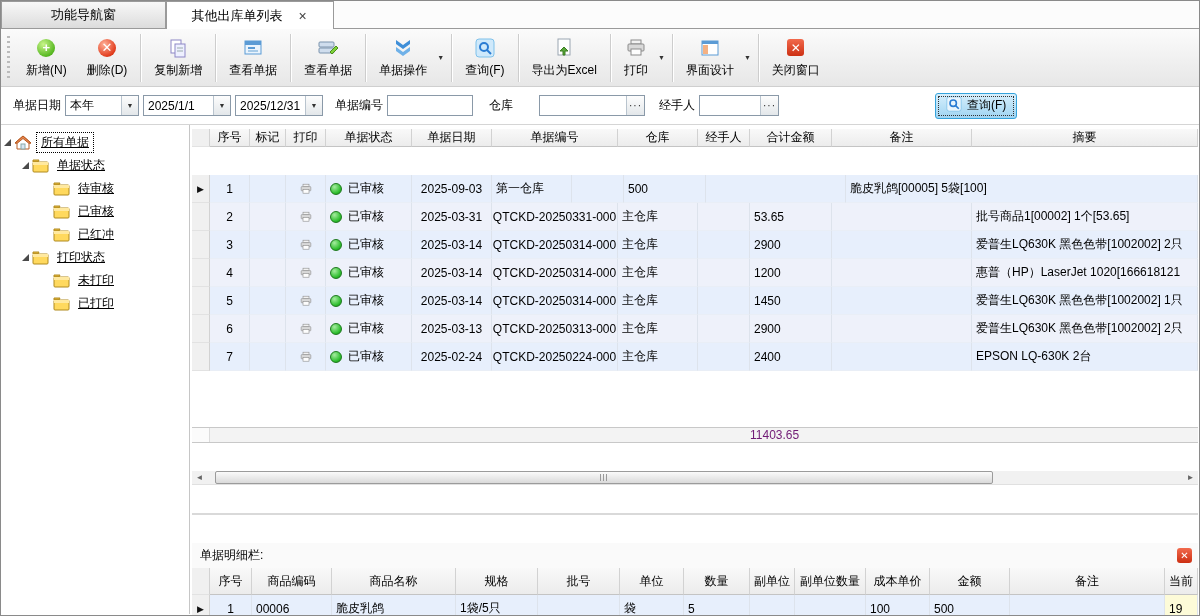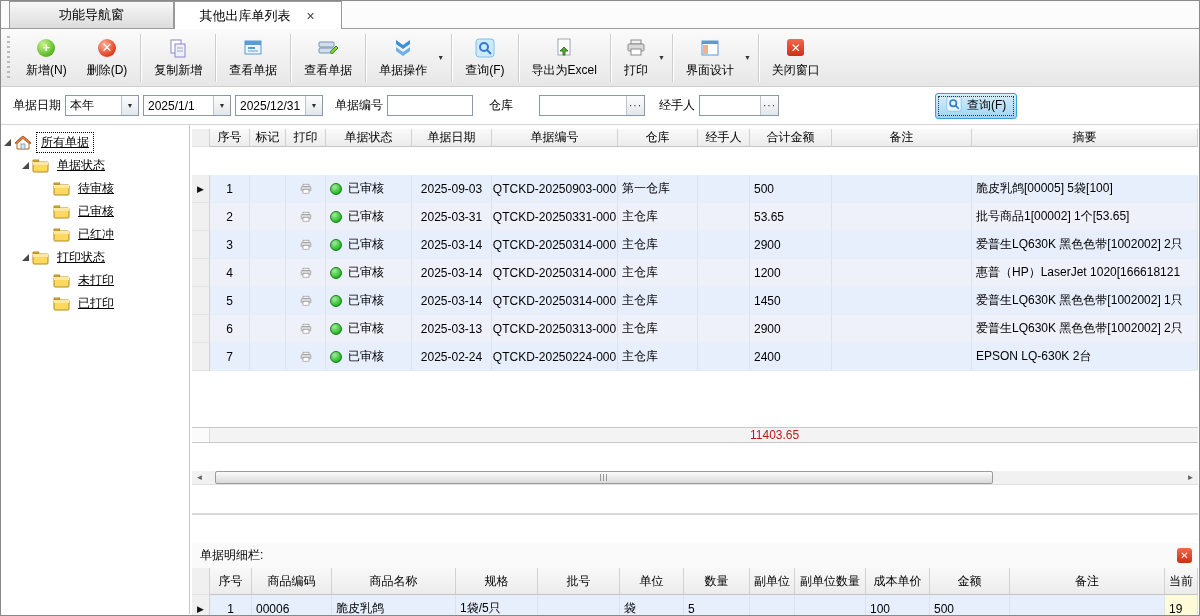--- a/index.html
+++ b/index.html
@@ -4,21 +4,21 @@
 <style>
   * { margin:0; padding:0; box-sizing:border-box; }
   html,body { width:1200px; height:616px; overflow:hidden;
     font-family:"Liberation Sans","DejaVu Sans",sans-serif; font-size:12px; color:#000; background:#fff; }
   body { border:1px solid #8a8a8a; }
 
   
   .tabbar { height:28px; background:#fcfcfc; display:flex; align-items:flex-end; border-bottom:1px solid #9a9a9a; }
   .tab { height:27px; display:flex; align-items:center; justify-content:center; gap:14px;
     border:1px solid #9a9a9a; border-bottom:none; font-size:13px; }
-  .tab.inactive { width:165px; margin-left:8px; background:linear-gradient(#f8f8f8,#dcdcdc); }
+  .tab.inactive { width:165px; background:linear-gradient(#f8f8f8,#dcdcdc); }
   .tab.active { width:168px; background:#fff; margin-bottom:-1px; height:28px; }
   .tab-close { color:#444; font-size:14px; line-height:1; cursor:default; padding:0 2px; }
 
   
   .toolbar { height:58px; background:linear-gradient(#fbfbfb,#e7e7e7); border-bottom:1px solid #cfcfcf;
     display:flex; align-items:center; padding:2px 4px 2px 0; }
   .grip { width:7px; height:44px; margin:0 4px; background:repeating-linear-gradient(#bbb 0 2px, transparent 2px 5px); background-size:3px 100%; background-repeat:no-repeat; background-position:center; }
   .tbtn { display:flex; flex-direction:column; align-items:center; justify-content:center; gap:3px;
     padding:4px 10px; height:52px; border-radius:2px; cursor:default; }
   .tbtn .lab { white-space:nowrap; font-size:12px; }
@@ -80,21 +80,21 @@
   .mc4{width:86px;flex:none}.mc5{width:80px;flex:none}.mc6{width:126px;flex:none}.mc7{width:80px;flex:none}
   .mc8{width:52px;flex:none}.mc9{width:82px;flex:none}.mc10{width:140px;flex:none}.mc11{flex:1}
 
   .dot { width:12px; height:12px; border-radius:50%; flex:none; margin-right:6px;
     background:radial-gradient(circle at 35% 30%, #a6ecA0, #2fbf2f 65%, #157a15); border:1px solid #1d7a1d; }
   .prn { display:block; }
 
   .gap6 { height:6px; background:#fff; }
   .totalrow { height:28px; background:#f3f3f3; border-top:1px solid #c8c8c8; border-bottom:1px solid #c8c8c8; display:flex; align-items:center; }
   .totalrow .tind { width:18px; height:100%; background:#fbfbfb; border-right:1px solid #dcdcdc; }
-  .totcell { font-size:12px; color:#b91c1c; }
+  .totcell { font-size:12px; color:#701a75; }
 
   .hscroll { height:17px; background:#f1f1f1; display:flex; align-items:center; border-bottom:1px solid #e0e0e0; }
   .sarr { width:15px; text-align:center; font-size:8px; color:#666; }
   .thumb { height:13px; border:1px solid #9b9b9b; border-radius:2px; background:linear-gradient(#fafafa,#dadada);
     display:flex; align-items:center; justify-content:center; }
   .thumb i { width:9px; height:7px; background:repeating-linear-gradient(90deg,#999 0 1px, transparent 1px 3px); }
 
   .splitter { height:6px; background:#f0f0f0; border-top:1px solid #d9d9d9; border-bottom:1px solid #d9d9d9; }
 
   
@@ -420,21 +420,20 @@
               <rect x="6" y="2" width="10" height="4" fill="#f2f2f2" stroke="#8b8b8b"></rect>
               <rect x="3" y="6" width="16" height="7" rx="1" fill="#d9d9d9" stroke="#8b8b8b"></rect>
               <rect x="6" y="11" width="10" height="6" fill="#fdfdfd" stroke="#8b8b8b"></rect>
             </svg>
           </div>
         <div class="cell mc4">
             <span class="dot"></span>
             <span>已审核</span>
           </div>
         <div class="cell ctr mc5">2025-09-03</div>
-        <div class="cell ctr mc6">QTCKD-20250903-000</div>
         <div class="cell mc7">第一仓库</div>
         <div class="cell mc8"></div>
         <div class="cell mc9">500</div>
         <div class="cell mc10"></div>
         <div class="cell mc11">脆皮乳鸽[00005] 5袋[100]</div>
       </div>
       <div class="grow datarow">
         <div class="cell ind mc0"></div>
         <div class="cell ctr mc1">2</div>
         <div class="cell mc2"></div>

